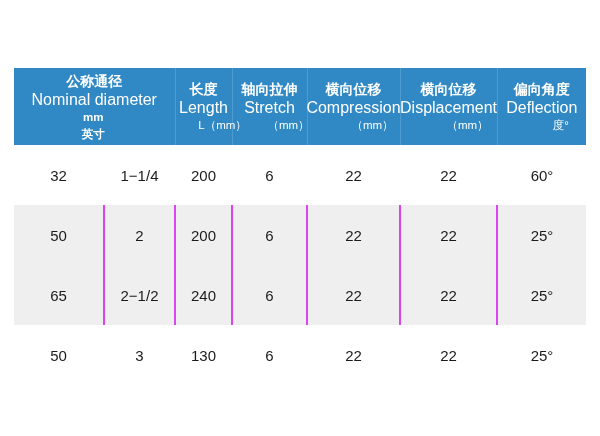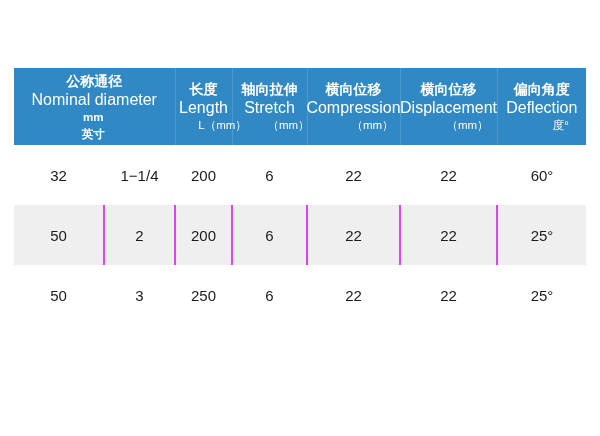--- a/index.html
+++ b/index.html
@@ -241,29 +241,52 @@
           <td>
               <span class="cell-txt">22</span>
             </td>
           <td>
               <span class="cell-txt">22</span>
             </td>
           <td>
               <span class="cell-txt">25°</span>
             </td>
         </tr>
+        <tr class="row-gray">
+          <td>
+              <span class="cell-txt">65</span>
+            </td>
+          <td>
+              <span class="cell-txt">2−1/2</span>
+            </td>
+          <td>
+              <span class="cell-txt">240</span>
+            </td>
+          <td>
+              <span class="cell-txt">6</span>
+            </td>
+          <td>
+              <span class="cell-txt">22</span>
+            </td>
+          <td>
+              <span class="cell-txt">22</span>
+            </td>
+          <td>
+              <span class="cell-txt">25°</span>
+            </td>
+        </tr>
         <tr class="row-white">
           <td>
               <span class="cell-txt">50</span>
             </td>
           <td>
               <span class="cell-txt">3</span>
             </td>
           <td>
-              <span class="cell-txt">250</span>
+              <span class="cell-txt">130</span>
             </td>
           <td>
               <span class="cell-txt">6</span>
             </td>
           <td>
               <span class="cell-txt">22</span>
             </td>
           <td>
               <span class="cell-txt">22</span>
             </td>

